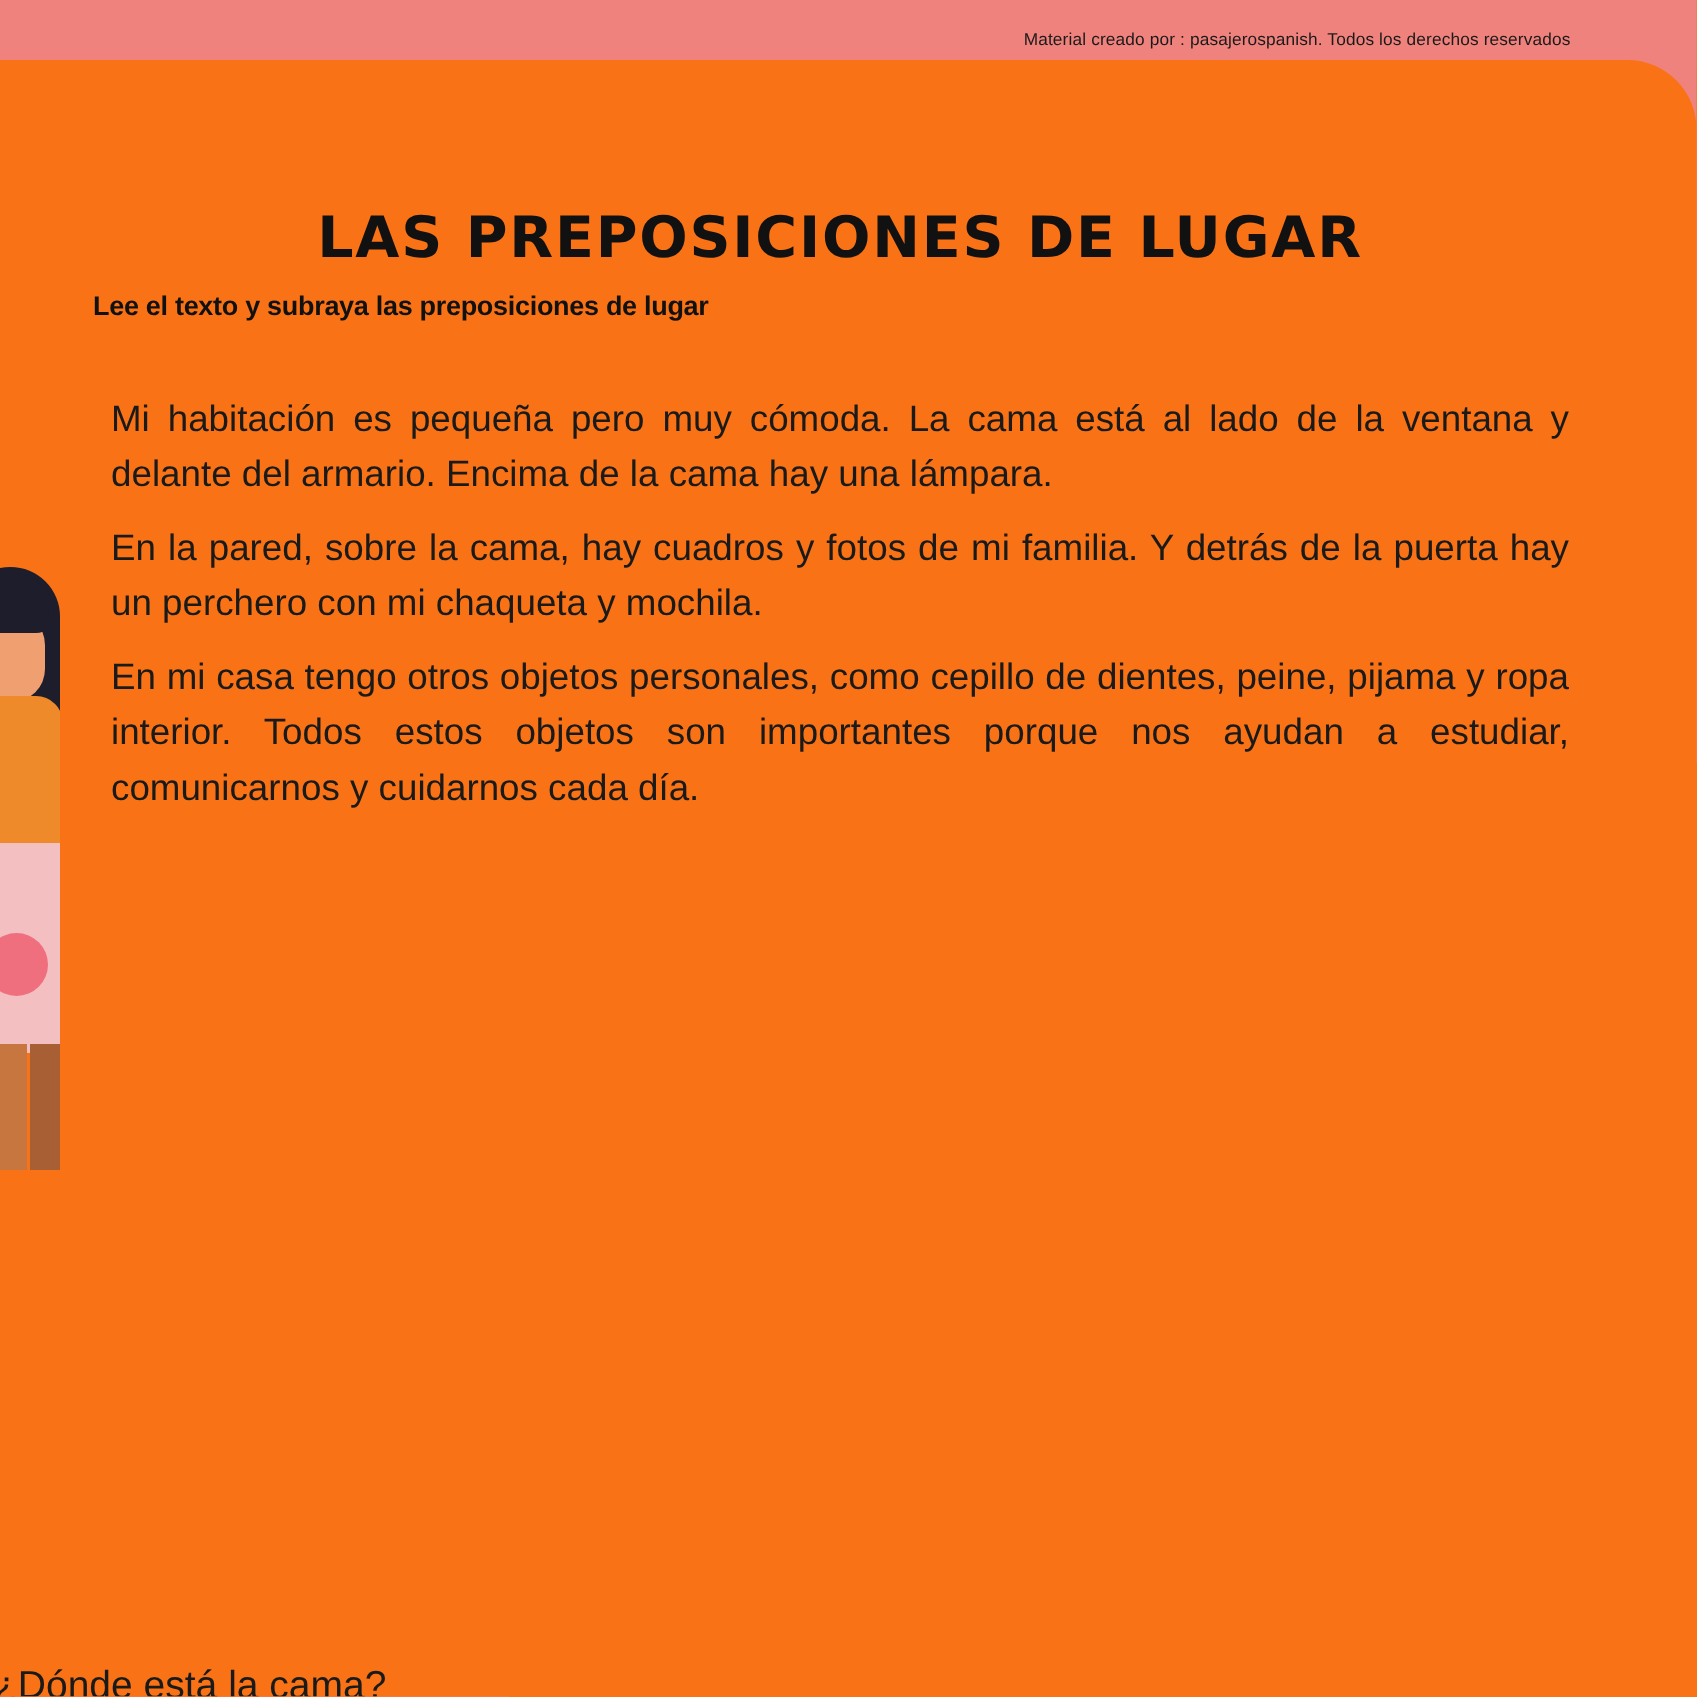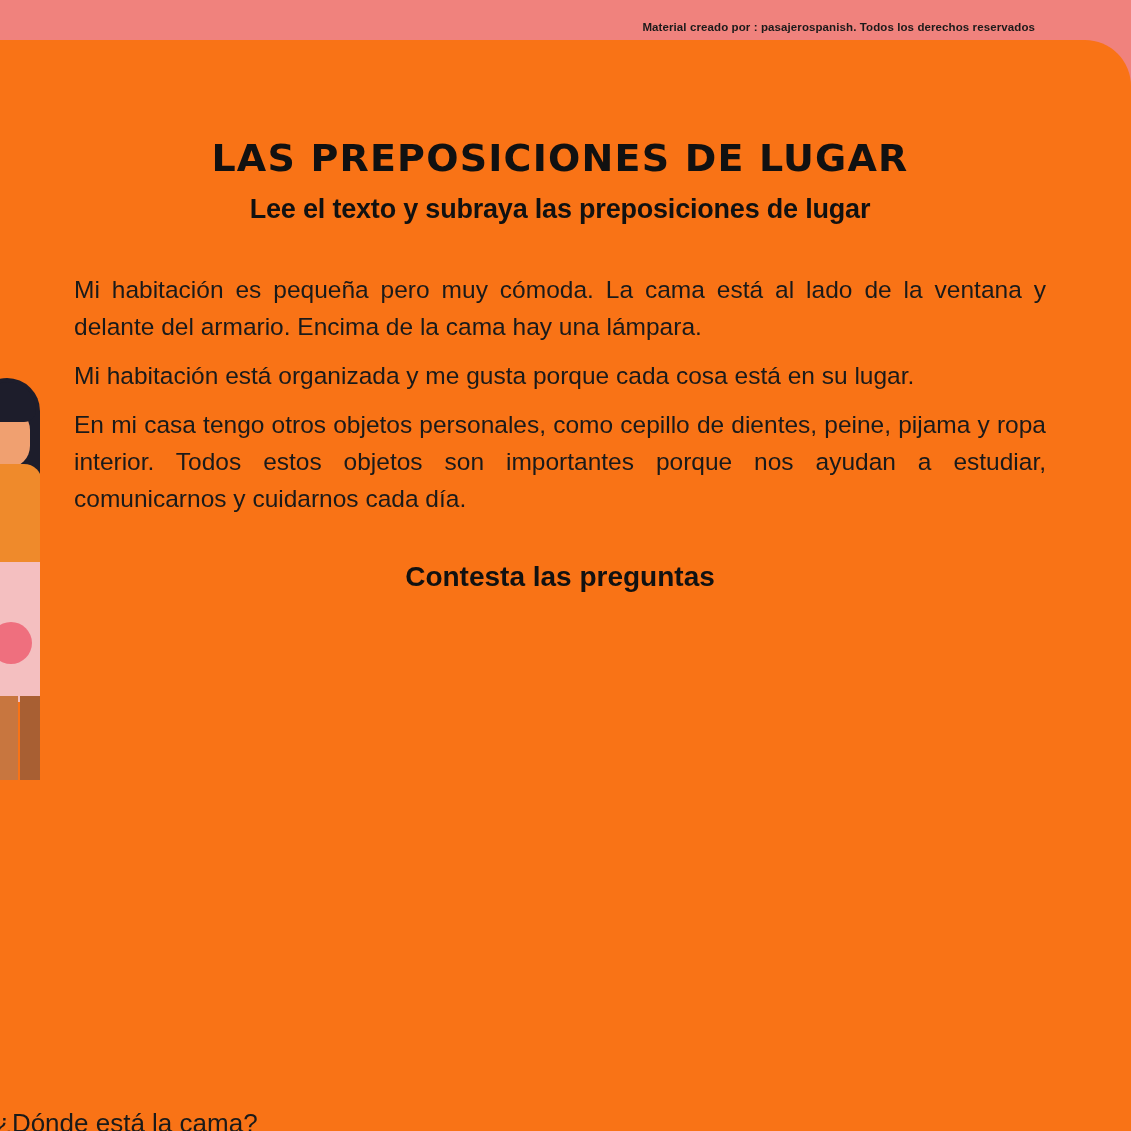--- a/index.html
+++ b/index.html
@@ -19,23 +19,23 @@
   .top-band {
     position: absolute;
     top: 0; left: 0;
     width: 1131px;
     height: 46px;
     background: #f0827d;
   }
   .credit {
     position: absolute;
     top: 21px;
-    right: 96px;
+    right: 84px;
     font-size: 11.5px;
-    font-weight: bold;
+    font-weight: normal;
     color: #1a1a1a;
     letter-spacing: 0.1px;
     white-space: nowrap;
   }
 
   
   .sheet {
     position: absolute;
     top: 40px;
     left: 0;
@@ -122,22 +122,21 @@
     padding-top: 96px;
     text-align: center;
     font-size: 38px;
     font-weight: bold;
     letter-spacing: 1.2px;
     color: #111111;
     font-family: "DejaVu Sans", sans-serif;
   }
   .subtitle {
     margin: 14px 0 0 0;
-    text-align: center;
-    font-size: 27px;
+    font-size: 18px;
     font-weight: bold;
     color: #111111;
     letter-spacing: -0.2px;
   }
 
   .passage {
     margin-top: 46px;
     font-size: 24.5px;
     line-height: 37px;
     color: #1a1a1a;
@@ -183,22 +182,21 @@
     <div class="ill-leg2"></div>
   </div>
 
   <div class="content">
 
     <h1 class="title">LAS PREPOSICIONES DE LUGAR</h1>
     <h2 class="subtitle">Lee el texto y subraya las preposiciones de lugar</h2>
 
     <div class="passage">
       <p>Mi habitación es pequeña pero muy cómoda. La cama está al lado de la ventana y delante del armario. Encima de la cama hay una lámpara.</p>
-      <p>Mi habitación está organizada y me gusta porque cada cosa está en su lugar.</p>
+      <p>En la pared, sobre la cama, hay cuadros y fotos de mi familia. Y detrás de la puerta hay un perchero con mi chaqueta y mochila.</p>
       <p>En mi casa tengo otros objetos personales, como cepillo de dientes, peine, pijama y ropa interior. Todos estos objetos son importantes porque nos ayudan a estudiar, comunicarnos y cuidarnos cada día.</p>
     </div>
 
-    <div class="questions-heading">Contesta las preguntas</div>
 
     <div class="question-line">¿Dónde está la cama?</div>
 
   </div>
 </div>
 
 </body></html>

